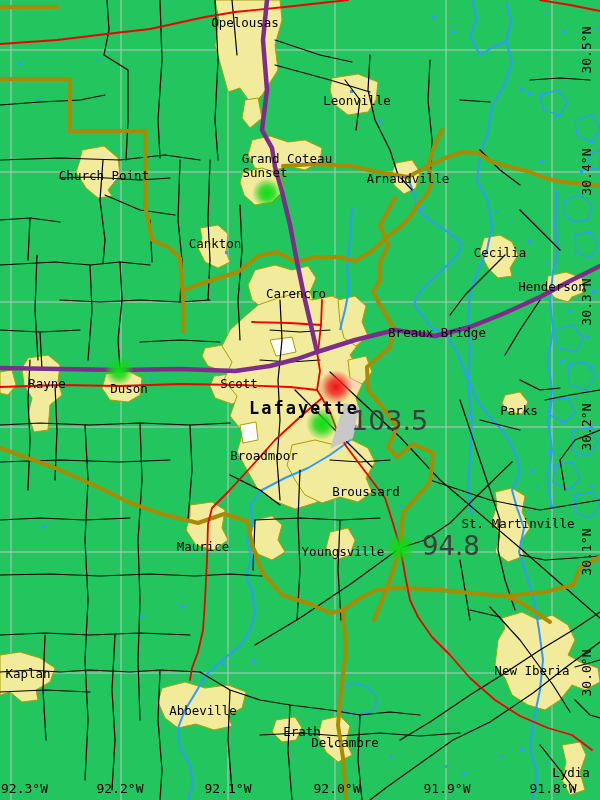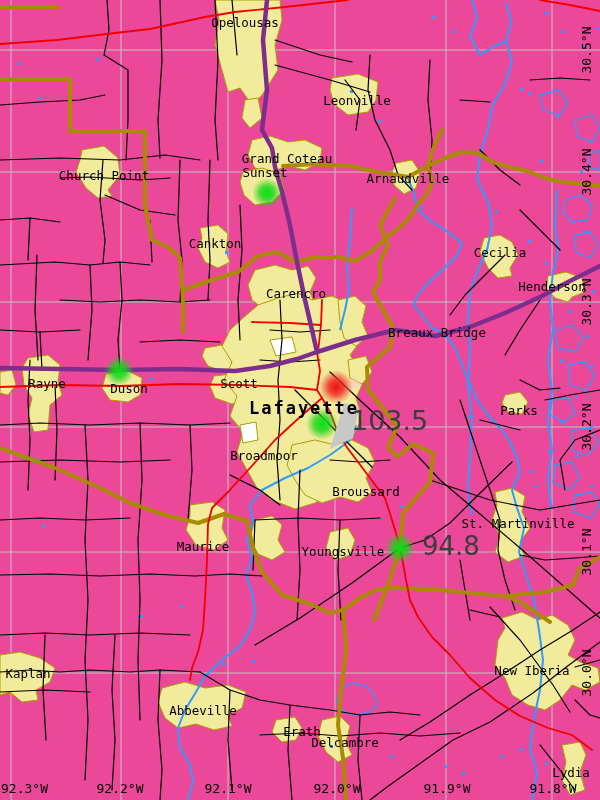--- a/index.html
+++ b/index.html
@@ -1,16 +1,16 @@
 <!DOCTYPE html>
 <html><head>
 <meta charset="utf-8">
 <style>
   html,body{margin:0;padding:0;background:#fff;}
-  .map-root{position:relative;width:600px;height:800px;overflow:hidden;background:#ec4899;}
+  .map-root{position:relative;width:600px;height:800px;overflow:hidden;background:#22c55e;}
   svg{display:block;}
   text{font-family:"DejaVu Sans Mono","Liberation Mono",monospace;}
   .freq{font-family:"DejaVu Sans","Liberation Sans",sans-serif;}
 </style>
 </head>
 <body>
 
 <div class="map-root">
   <svg id="map" width="600" height="800" viewBox="0 0 600 800">
     <defs>

